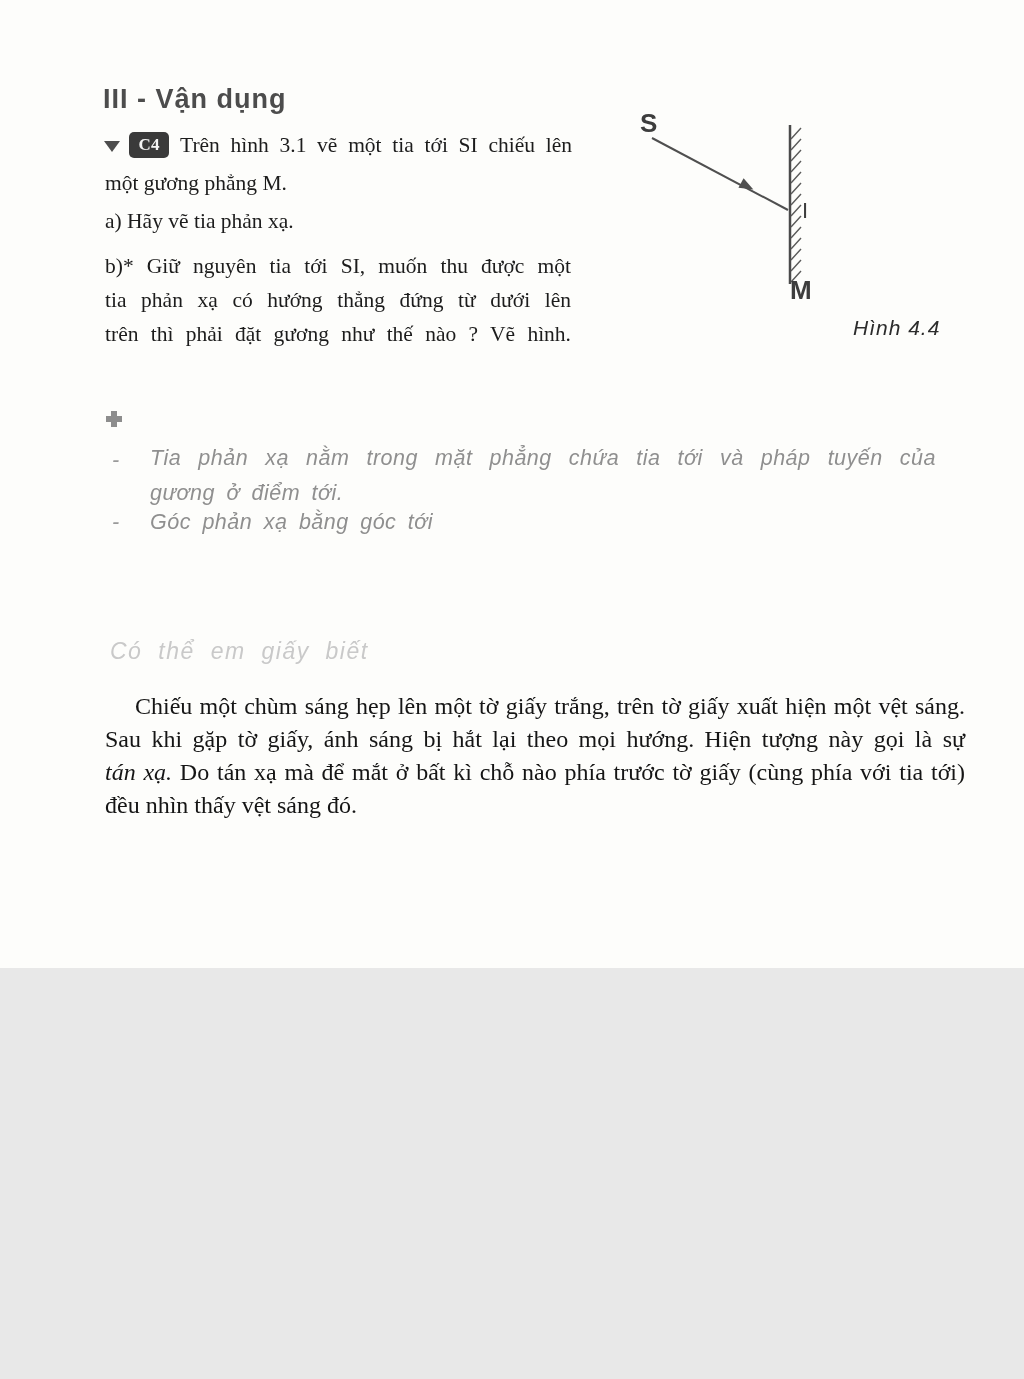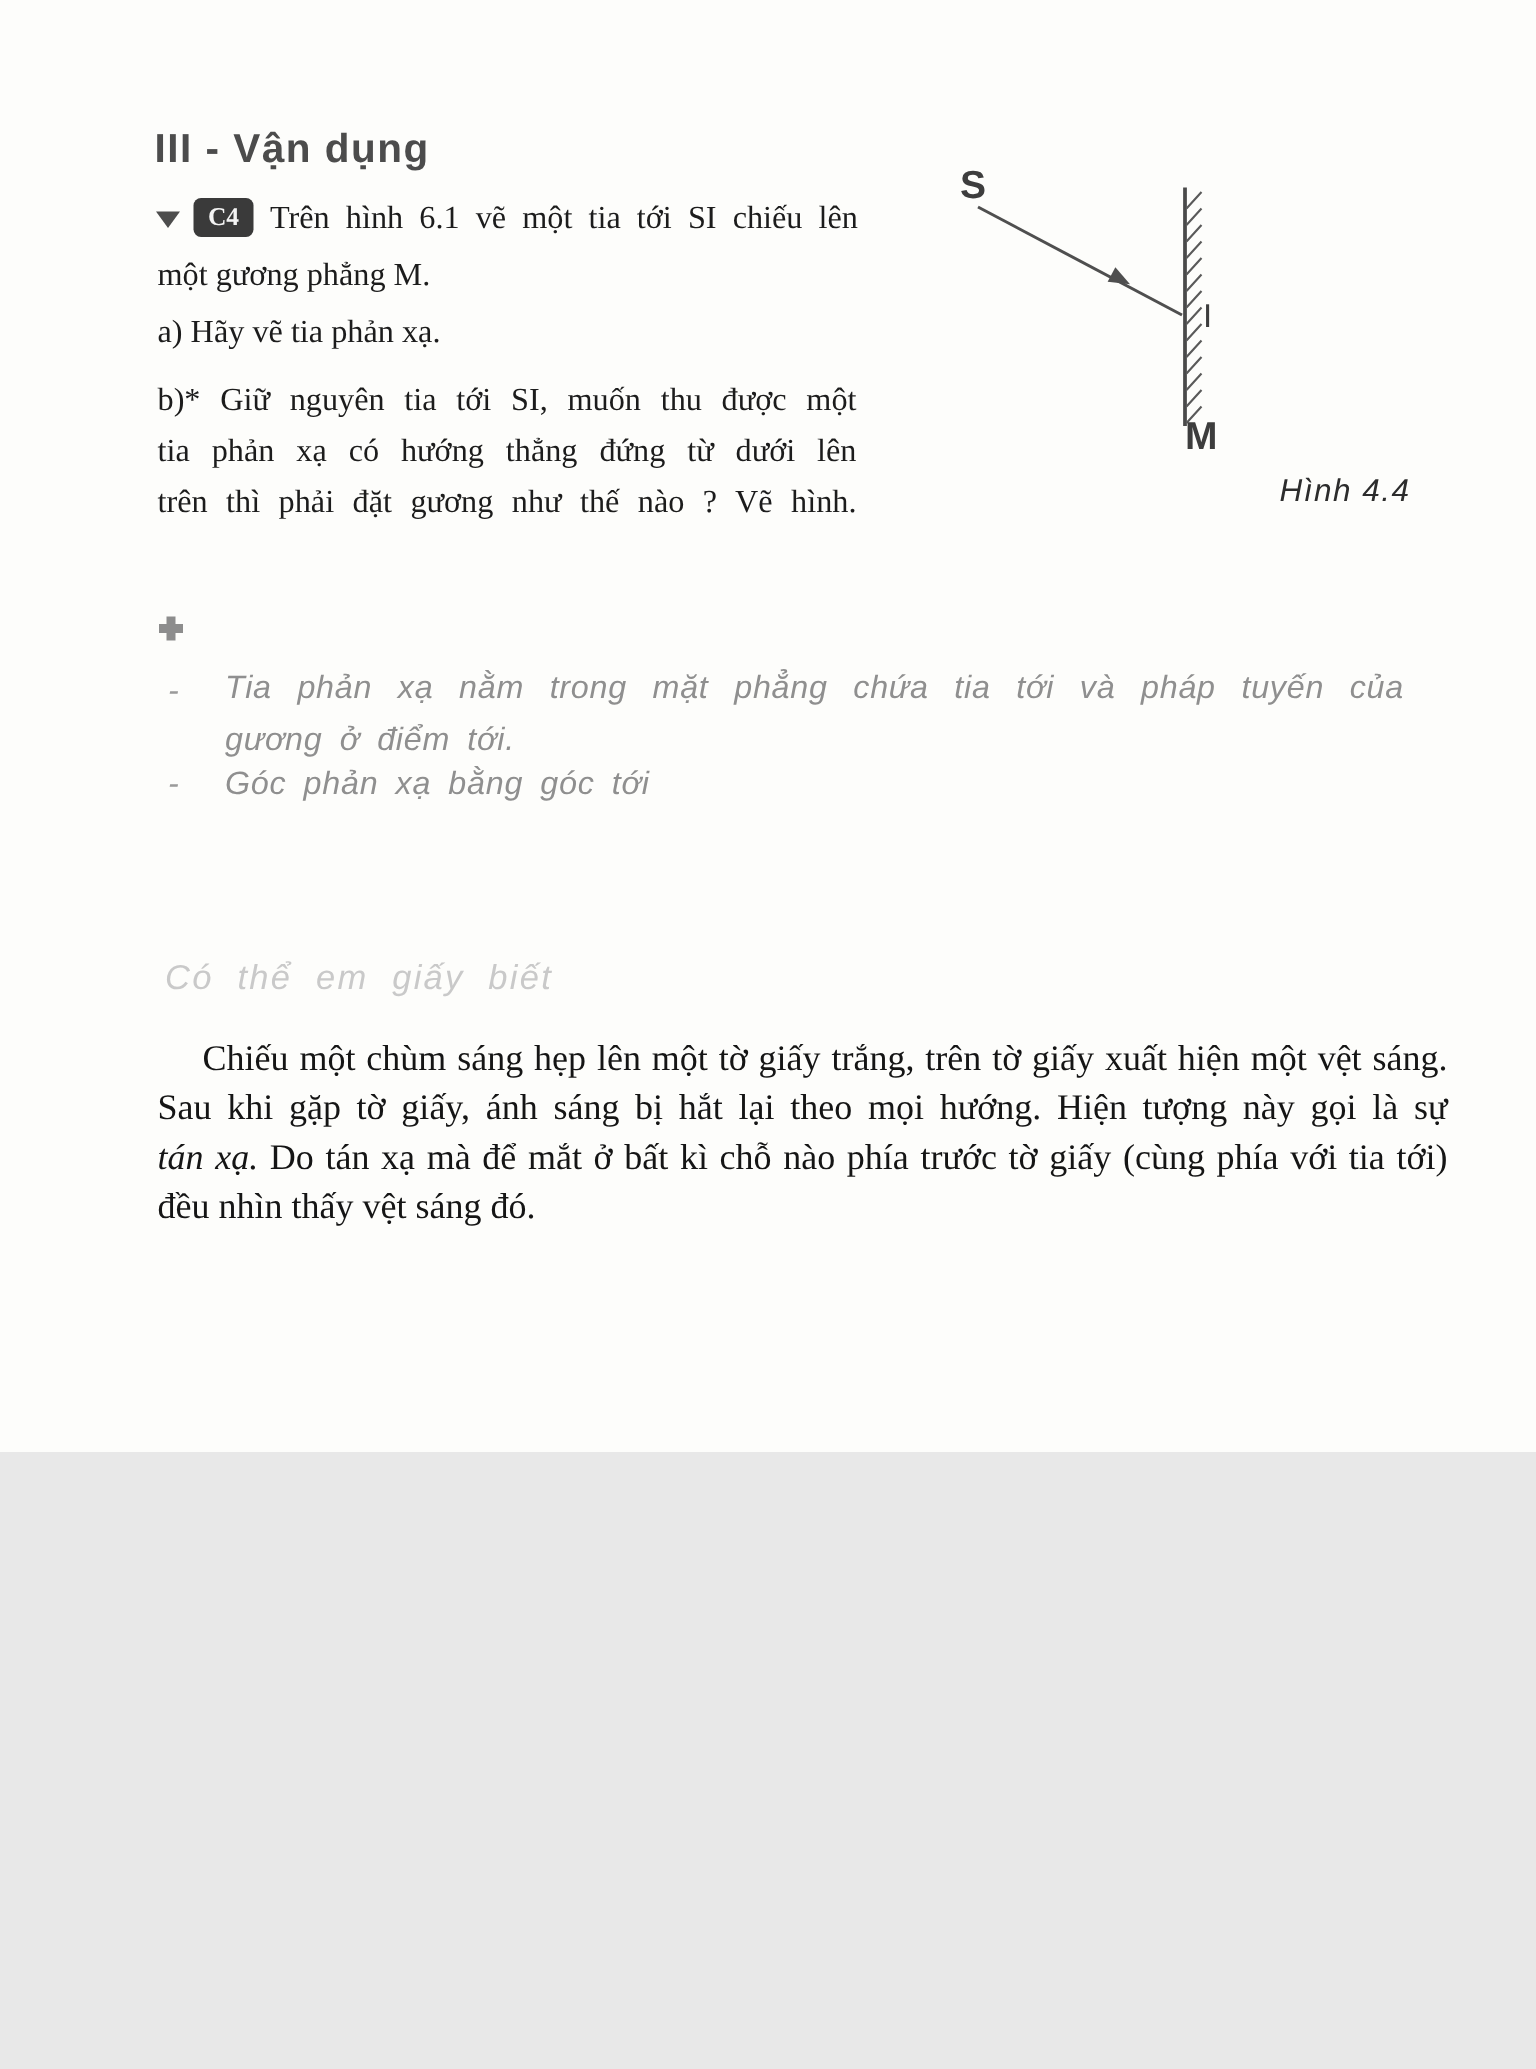--- a/index.html
+++ b/index.html
@@ -79,21 +79,21 @@
 </style>
 </head>
 <body>
 
 <div class="page">
 
   <div class="abs sec-heading">III - Vận dụng</div>
 
   <div class="abs tri"></div>
   <div class="abs badge">C4</div>
-  <div class="abs bodytext jline c4l1">Trên hình 6.1 vẽ một tia tới SI chiếu lên</div>
+  <div class="abs bodytext jline c4l1">Trên hình 3.1 vẽ một tia tới SI chiếu lên</div>
   <div class="abs bodytext aline">a) Hãy vẽ tia phản xạ.</div>
   <div class="abs bodytext c4l2">một gương phẳng M.</div>
   <div class="abs bodytext jline bl1">b)* Giữ nguyên tia tới SI, muốn thu được một</div>
   <div class="abs bodytext jline bl2">tia phản xạ có hướng thẳng đứng từ dưới lên</div>
   <div class="abs bodytext jline bl3">trên thì phải đặt gương như thế nào ? Vẽ hình.</div>
 
   <svg class="abs fig" width="380" height="240" viewBox="0 0 380 240">
     <text x="30" y="47" font-size="26" font-weight="bold">S</text>
     <line x1="42" y1="53" x2="178" y2="125" stroke="#4f4f4f" stroke-width="2"></line>
     <polygon points="0,-5.5 14,0 0,5.5" transform="translate(131,98) rotate(27.9)" fill="#4f4f4f"></polygon>

